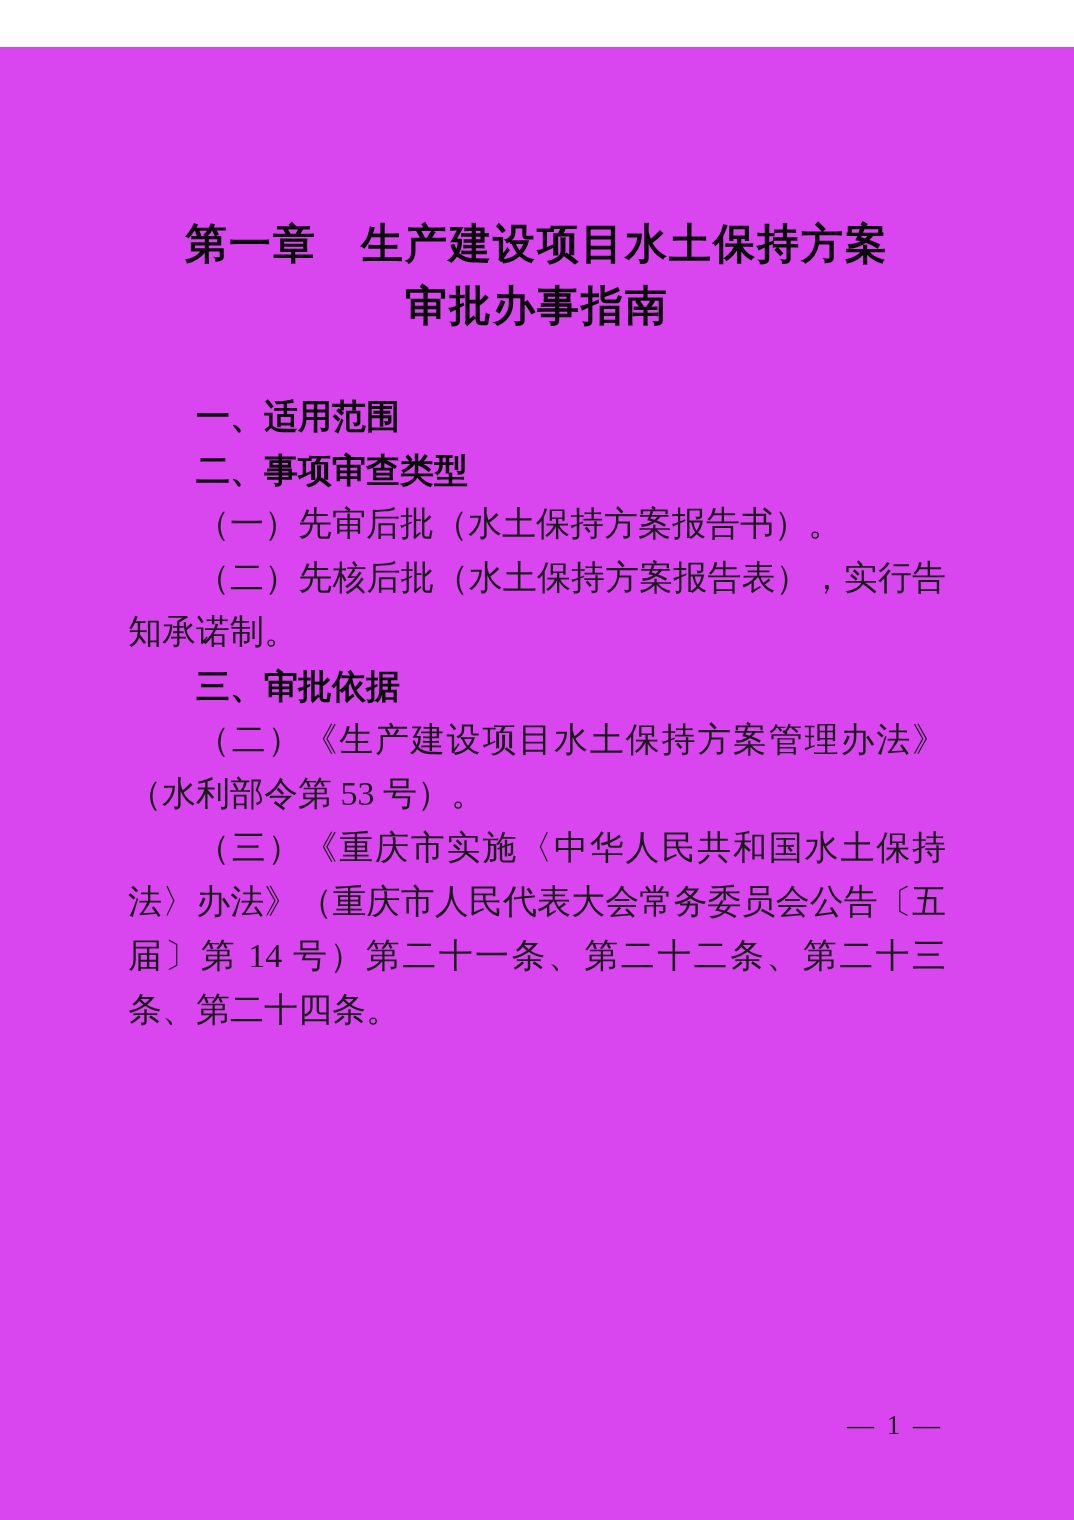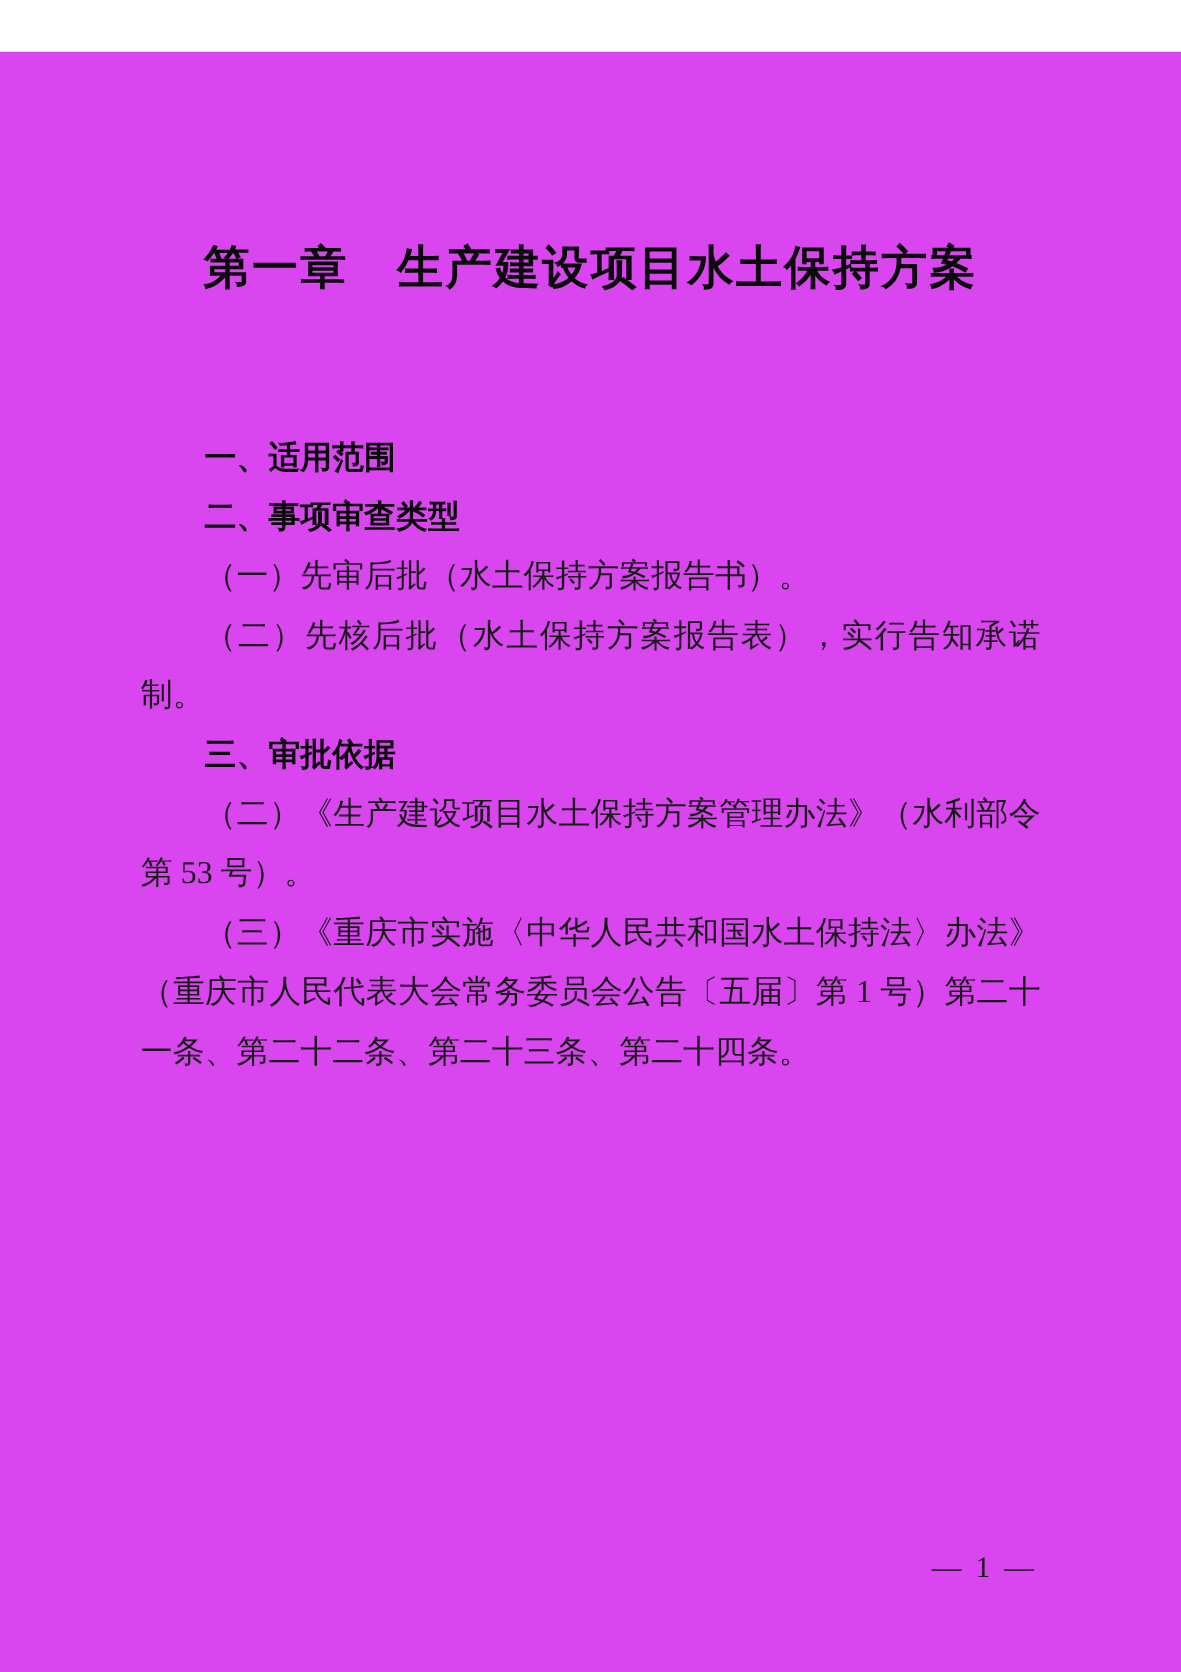--- a/index.html
+++ b/index.html
@@ -28,21 +28,21 @@
     line-height: 62px;
     letter-spacing: 2px;
     color: #0a0a0a;
   }
   .content {
     position: absolute;
     top: 342px;
     left: 128px;
     width: 818px;
     font-family: "Liberation Serif", "DejaVu Serif", serif;
-    font-size: 29px;
+    font-size: 34px;
     line-height: 54px;
     text-align: justify;
     color: #1a1a1a;
   }
   .content p {
     margin: 0;
     padding: 0;
     text-indent: 2em;
   }
   .content p.heading {
@@ -62,27 +62,28 @@
     letter-spacing: 3px;
   }
 </style>
 </head>
 <body>
 
 <div class="page">
 
   <div class="doc-title">
     <div>第一章　生产建设项目水土保持方案</div>
+    <div>审批办事指南</div>
   </div>
 
   <div class="content">
     <p class="heading">一、适用范围</p>
     <p class="heading">二、事项审查类型</p>
     <p class="body">（一）先审后批（水土保持方案报告书）。</p>
     <p class="body">（二）先核后批（水土保持方案报告表），实行告知承诺制。</p>
     <p class="heading">三、审批依据</p>
     <p class="body">（二）《生产建设项目水土保持方案管理办法》（水利部令第 53 号）。</p>
-    <p class="body">（三）《重庆市实施〈中华人民共和国水土保持法〉办法》（重庆市人民代表大会常务委员会公告〔五届〕第 1 号）第二十一条、第二十二条、第二十三条、第二十四条。</p>
+    <p class="body">（三）《重庆市实施〈中华人民共和国水土保持法〉办法》（重庆市人民代表大会常务委员会公告〔五届〕第 14 号）第二十一条、第二十二条、第二十三条、第二十四条。</p>
   </div>
 
   <div class="page-number">— 1 —</div>
 
 </div>
 
 </body></html>

